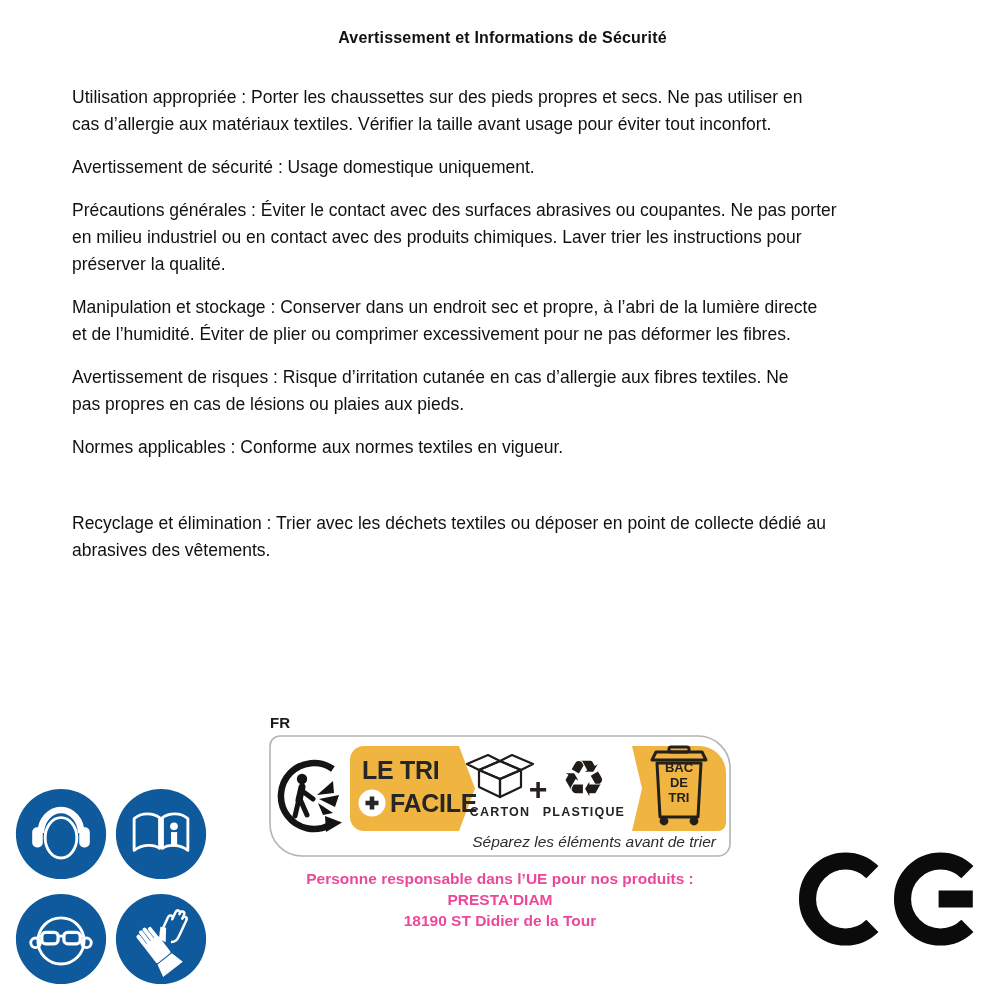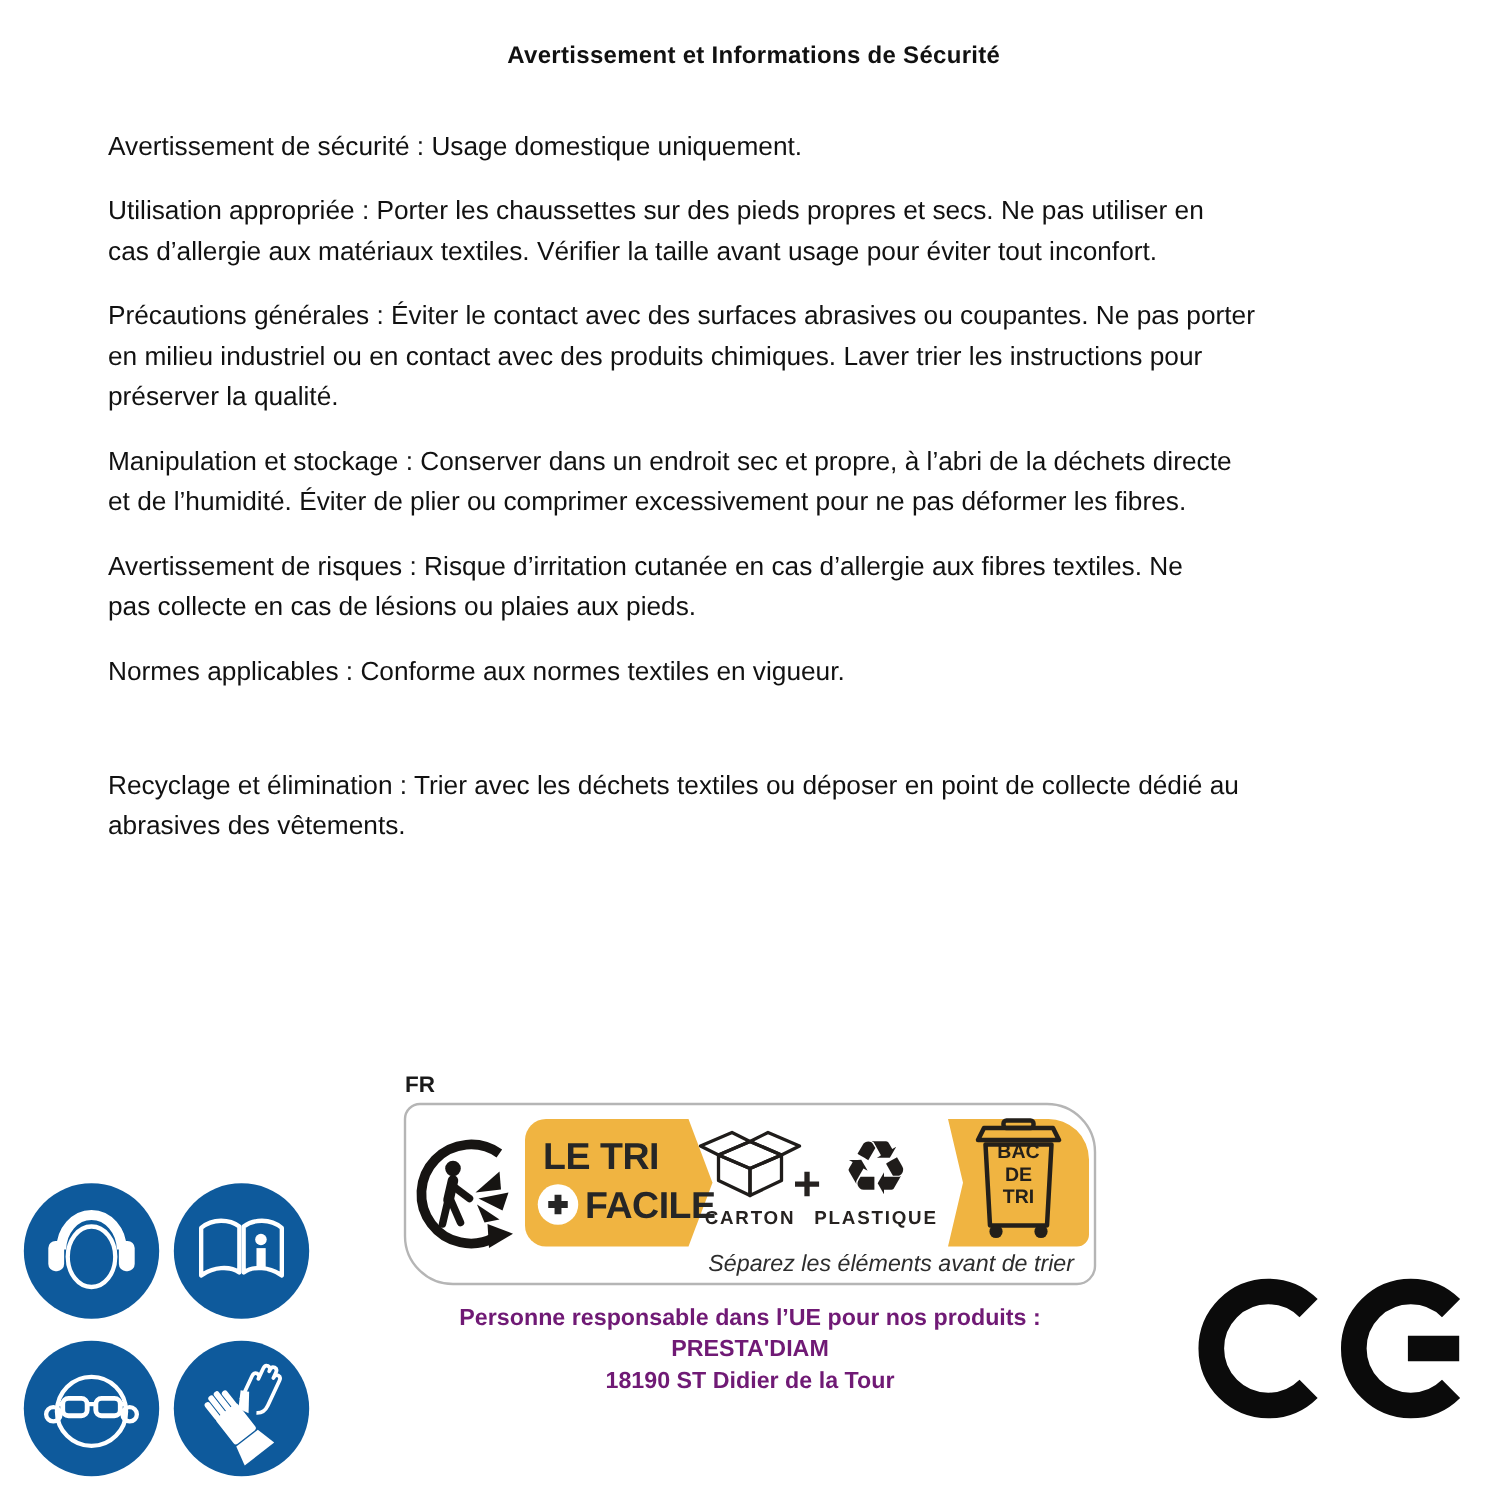--- a/index.html
+++ b/index.html
@@ -9,59 +9,59 @@
          font-weight:bold;font-size:16px;letter-spacing:.2px;}
   .content{position:absolute;left:72px;top:84px;width:900px;font-size:17.5px;line-height:27px;}
   .para{margin:0 0 16px 0;}
   .para.big-gap{margin-bottom:49px;}
   .ln{display:block;white-space:nowrap;}
   .pictos{position:absolute;left:13px;top:786px;display:grid;
           grid-template-columns:96px 96px;grid-auto-rows:96px;gap:9px 4px;}
   .picto svg{display:block;}
   .tri-label-wrap{position:absolute;left:266px;top:712px;}
   .address{position:absolute;left:240px;top:868px;width:520px;text-align:center;
-           font-weight:bold;font-size:15.5px;line-height:21px;color:#701a75;}
+           font-weight:bold;font-size:15.5px;line-height:21px;color:#ec4899;}
   .address div{white-space:nowrap;}
   .ce-wrap{position:absolute;left:798px;top:842px;}
   svg text{font-family:"Liberation Sans",sans-serif;}
   .lbl-big{font-weight:bold;font-size:25px;letter-spacing:-.3px;fill:#262626;}
   .lbl-mat{font-weight:bold;font-size:12.5px;letter-spacing:1.2px;fill:#262220;}
   .lbl-plus{font-weight:bold;font-size:32px;fill:#262220;}
   .lbl-bin{font-weight:bold;font-size:13px;fill:#231f1a;}
   .lbl-tag{font-style:italic;font-size:15.5px;fill:#2d2d2d;}
   .lbl-fr{font-weight:bold;font-size:15px;fill:#1a1a1a;}
   .recycle-glyph{font-size:50px;fill:#1f1c1a;}
 </style>
 </head>
 <body>
 
 <div class="canvas">
 
   <div class="title">Avertissement et Informations de Sécurité</div>
 
   <div class="content">
     <p class="para">
-      <span class="ln">Avertissement de sécurité : Usage domestique uniquement.</span>
+      <span class="ln">Utilisation appropriée : Porter les chaussettes sur des pieds propres et secs. Ne pas utiliser en</span>
+      <span class="ln">cas d’allergie aux matériaux textiles. Vérifier la taille avant usage pour éviter tout inconfort.</span>
     </p>
     <p class="para">
-      <span class="ln">Utilisation appropriée : Porter les chaussettes sur des pieds propres et secs. Ne pas utiliser en</span>
-      <span class="ln">cas d’allergie aux matériaux textiles. Vérifier la taille avant usage pour éviter tout inconfort.</span>
+      <span class="ln">Avertissement de sécurité : Usage domestique uniquement.</span>
     </p>
     <p class="para">
       <span class="ln">Précautions générales : Éviter le contact avec des surfaces abrasives ou coupantes. Ne pas porter</span>
       <span class="ln">en milieu industriel ou en contact avec des produits chimiques. Laver trier les instructions pour</span>
       <span class="ln">préserver la qualité.</span>
     </p>
     <p class="para">
-      <span class="ln">Manipulation et stockage : Conserver dans un endroit sec et propre, à l’abri de la déchets directe</span>
+      <span class="ln">Manipulation et stockage : Conserver dans un endroit sec et propre, à l’abri de la lumière directe</span>
       <span class="ln">et de l’humidité. Éviter de plier ou comprimer excessivement pour ne pas déformer les fibres.</span>
     </p>
     <p class="para">
       <span class="ln">Avertissement de risques : Risque d’irritation cutanée en cas d’allergie aux fibres textiles. Ne</span>
-      <span class="ln">pas collecte en cas de lésions ou plaies aux pieds.</span>
+      <span class="ln">pas propres en cas de lésions ou plaies aux pieds.</span>
     </p>
     <p class="para big-gap">
       <span class="ln">Normes applicables : Conforme aux normes textiles en vigueur.</span>
     </p>
     <p class="para">
       <span class="ln">Recyclage et élimination : Trier avec les déchets textiles ou déposer en point de collecte dédié au</span>
       <span class="ln">abrasives des vêtements.</span>
     </p>
   </div>
 

